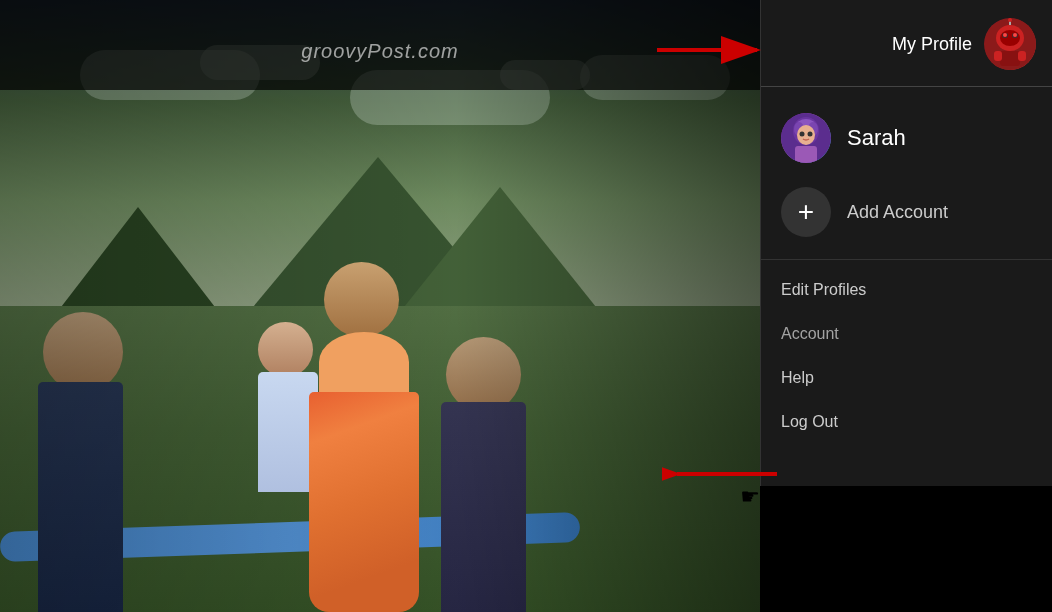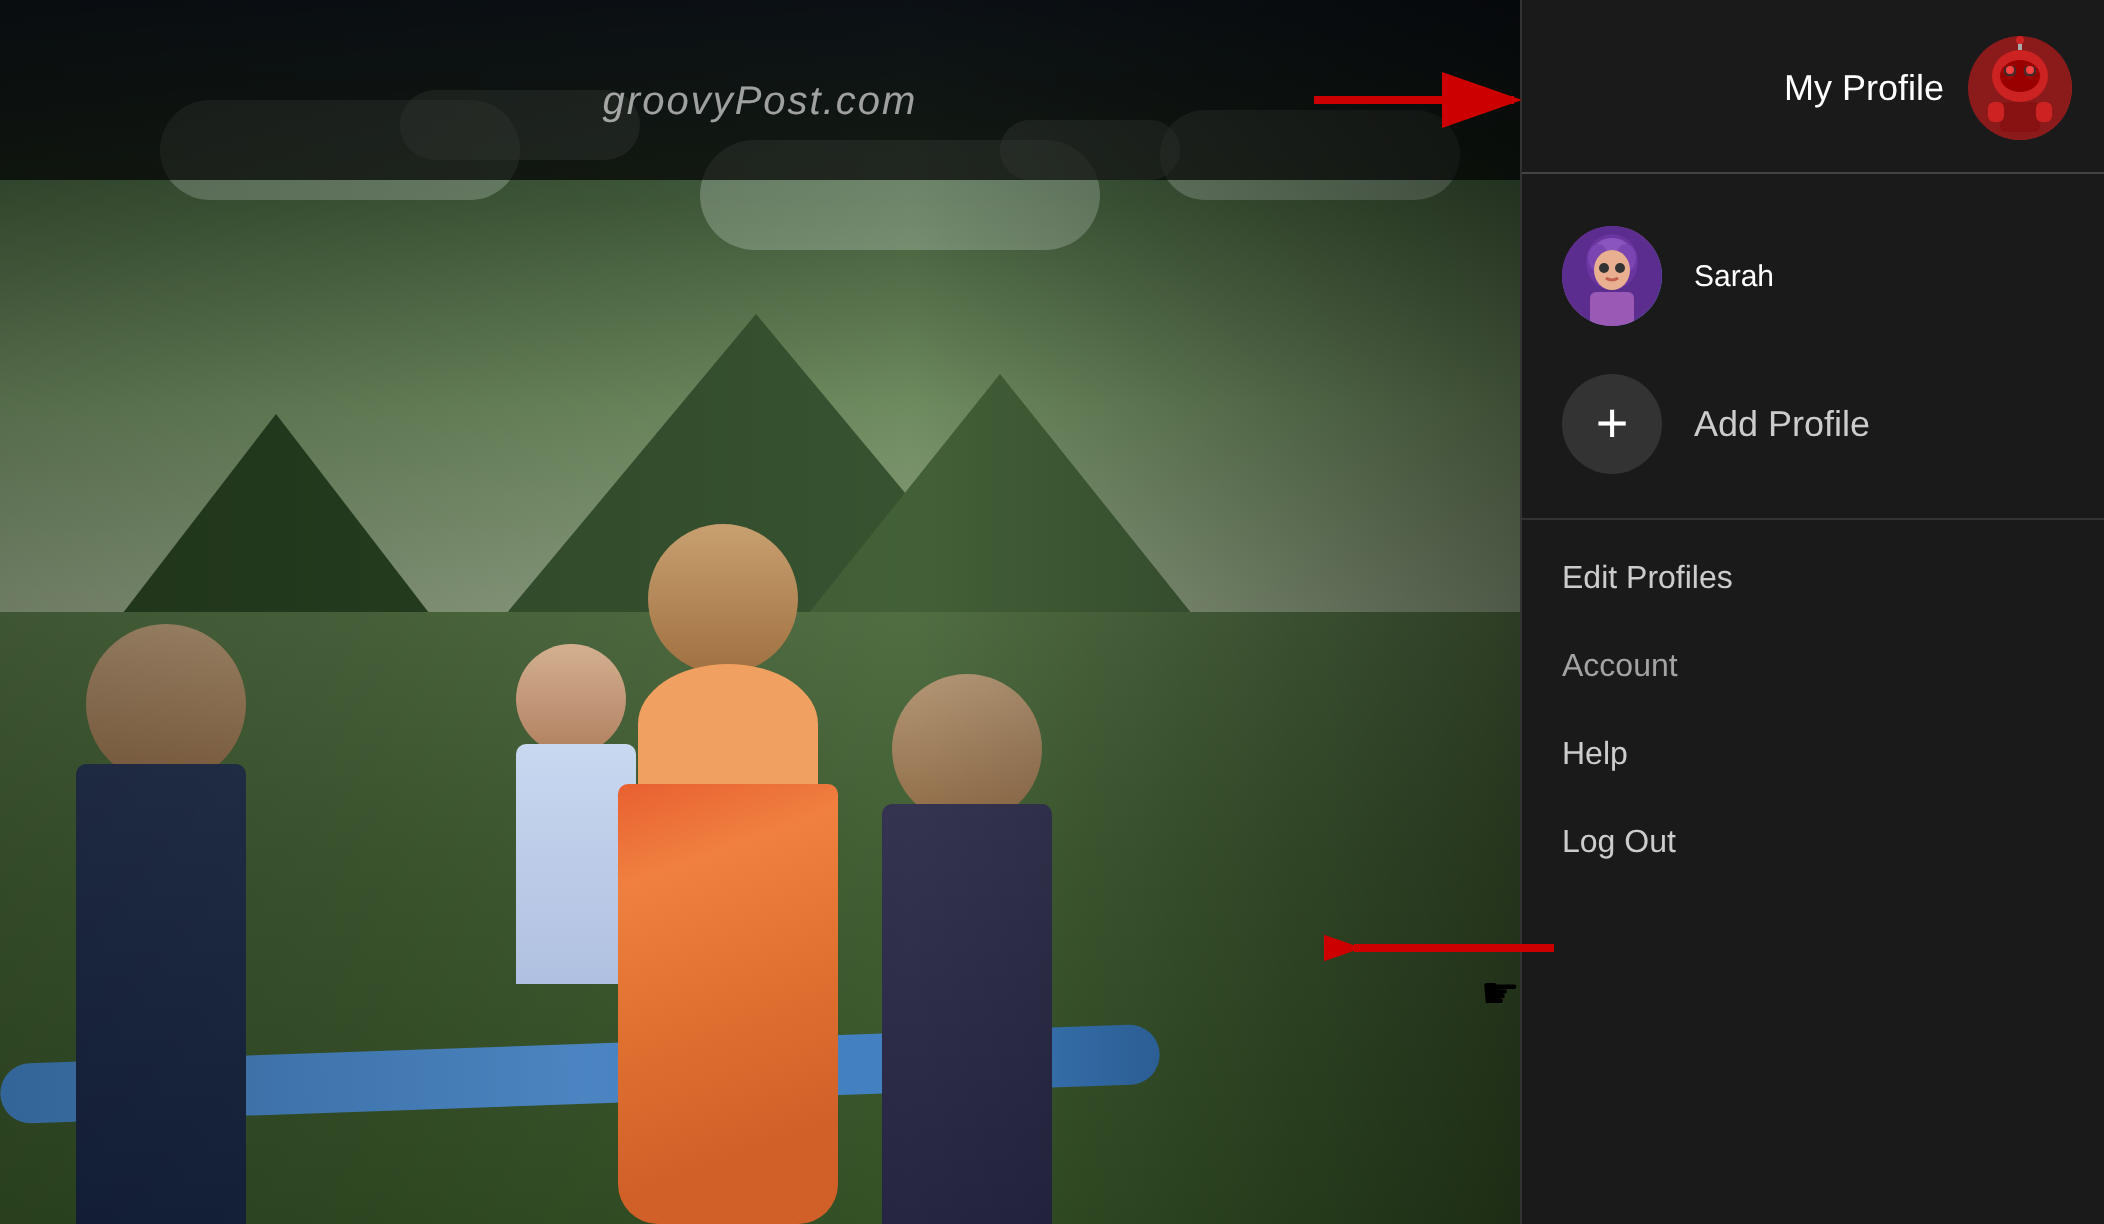--- a/index.html
+++ b/index.html
@@ -110,21 +110,21 @@
       letter-spacing: 1px;
       white-space: nowrap;
     }
 
     
     .dropdown-panel {
       position: absolute;
       right: 0;
       top: 0;
       width: 292px;
-      height: 612px;
+      height: 486px;
       background: #1a1a1a;
       border-left: 1px solid #333;
       display: flex;
       flex-direction: column;
       margin-left: 17px;
     }
 
     
     .panel-header {
       display: flex;
@@ -150,21 +150,21 @@
     .profile-item {
       display: flex;
       align-items: center;
       padding: 10px 20px;
       cursor: pointer;
       gap: 16px;
     }
 
     .profile-name {
       color: #fff;
-      font-size: 15px;
+      font-size: 22px;
       font-weight: 400;
     }
 
     
     .add-profile-item {
       display: flex;
       align-items: center;
       padding: 10px 20px;
       cursor: pointer;
       gap: 16px;
@@ -439,21 +439,21 @@
         </svg>
       </div>
       <span class="profile-name">Sarah</span>
     </div>
 
 
     <div class="add-profile-item">
       <div class="add-circle">
         <span>+</span>
       </div>
-      <span class="add-profile-text">Add Profile</span>
+      <span class="add-profile-text">Add Account</span>
     </div>
   </div>
 
   <div class="menu-section">
     <div class="menu-item">
       <span>Edit Profiles</span>
     </div>
     <div class="menu-item active">
       <span>Account</span>
     </div>

